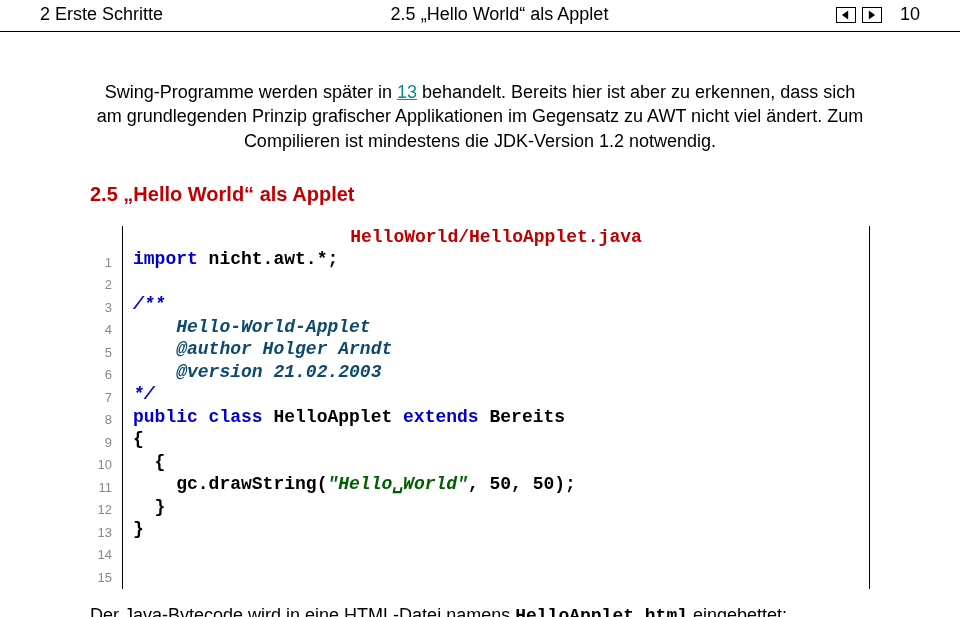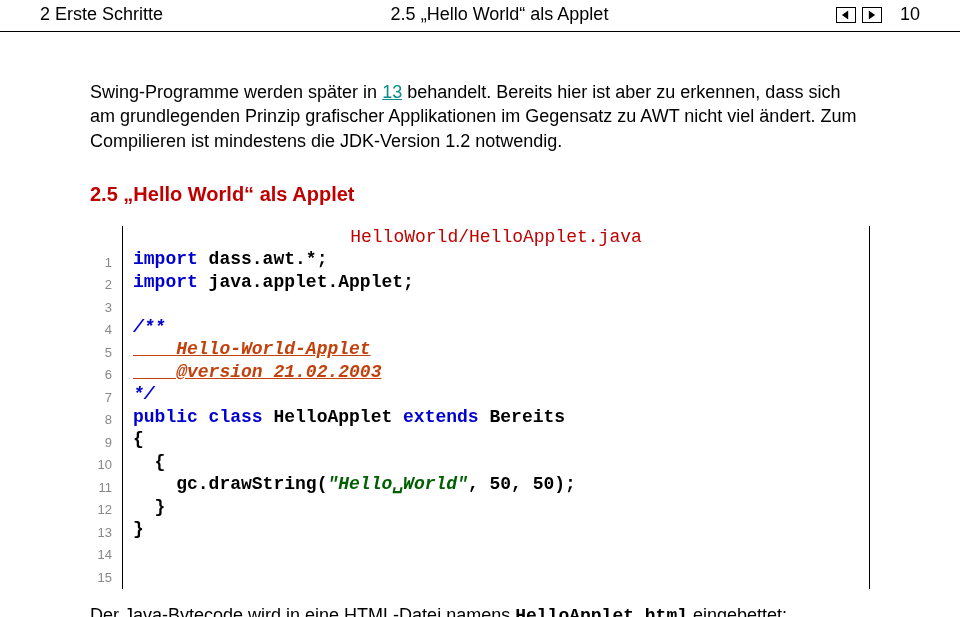--- a/index.html
+++ b/index.html
@@ -44,20 +44,21 @@
   .nav-icon svg { width: 9px; height: 10px; }
   .pagenum { margin-left: 12px; font-size: 18px; }
 
   .content {
     padding: 30px 90px 10px 90px;
     font-size: 18px;
     line-height: 1.35;
   }
   .intro {
     color: #000;
+    text-align: center;
   }
   .ref-num { color: #0a8a8a; }
 
   .sec-heading {
     color: #c00000;
     font-weight: bold;
     font-size: 20px;
     margin-top: 28px;
     margin-bottom: 18px;
   }
@@ -80,27 +81,27 @@
     padding-top: 26px;
   }
   .code {
     flex: 1;
     border-left: 1px solid #000;
     border-right: 1px solid #000;
     padding: 0 10px 4px 10px;
   }
   .code-filename {
     color: #c00000;
-    font-weight: normal;
+    font-weight: bold;
     text-align: center;
     display: block;
   }
   .kw { color: #0000d0; font-weight: bold; }
   .cm { color: #0000d0; font-style: italic; font-weight: bold; }
-  .cmb { color: #c2410c; font-style: italic; font-weight: bold; text-decoration: underline; }
+  .cmb { color: #0c4a6e; font-style: italic; font-weight: bold; }
   .str { color: #006000; font-style: italic; font-weight: bold; }
   .plain { color: #000; font-weight: bold; }
   .codeline { white-space: pre; }
 
   .after {
     margin-top: 14px;
     font-size: 18px;
   }
   .mono-inline {
     font-family: "Courier New", monospace;
@@ -149,25 +150,25 @@
       <div>9</div>
       <div>10</div>
       <div>11</div>
       <div>12</div>
       <div>13</div>
       <div>14</div>
       <div>15</div>
     </div>
     <div class="code">
       <span class="code-filename">HelloWorld/HelloApplet.java</span>
-      <div class="codeline"><span class="kw">import</span><span class="plain"> dass.awt.*;</span></div>
-      <div class="codeline"><span class="kw">import</span><span class="plain"> java.applet.Applet;</span></div>
+      <div class="codeline"><span class="kw">import</span><span class="plain"> nicht.awt.*;</span></div>
       <div class="codeline"><span class="plain"></span>&nbsp;</div>
       <div class="codeline"><span class="cm">/**</span></div>
       <div class="codeline"><span class="cmb">    Hello-World-Applet</span></div>
+      <div class="codeline"><span class="cmb">    @author Holger Arndt</span></div>
       <div class="codeline"><span class="cmb">    @version 21.02.2003</span></div>
       <div class="codeline"><span class="cm">*/</span></div>
       <div class="codeline"><span class="kw">public class </span><span class="plain">HelloApplet </span><span class="kw">extends</span><span class="plain"> Bereits</span></div>
       <div class="codeline"><span class="plain">{</span></div>
       <div class="codeline"><span class="plain">  {</span></div>
       <div class="codeline"><span class="plain">    gc.drawString(</span><span class="str">"Hello␣World"</span><span class="plain">, 50, 50);</span></div>
       <div class="codeline"><span class="plain">  }</span></div>
       <div class="codeline"><span class="plain">}</span></div>
     </div>
   </div>

